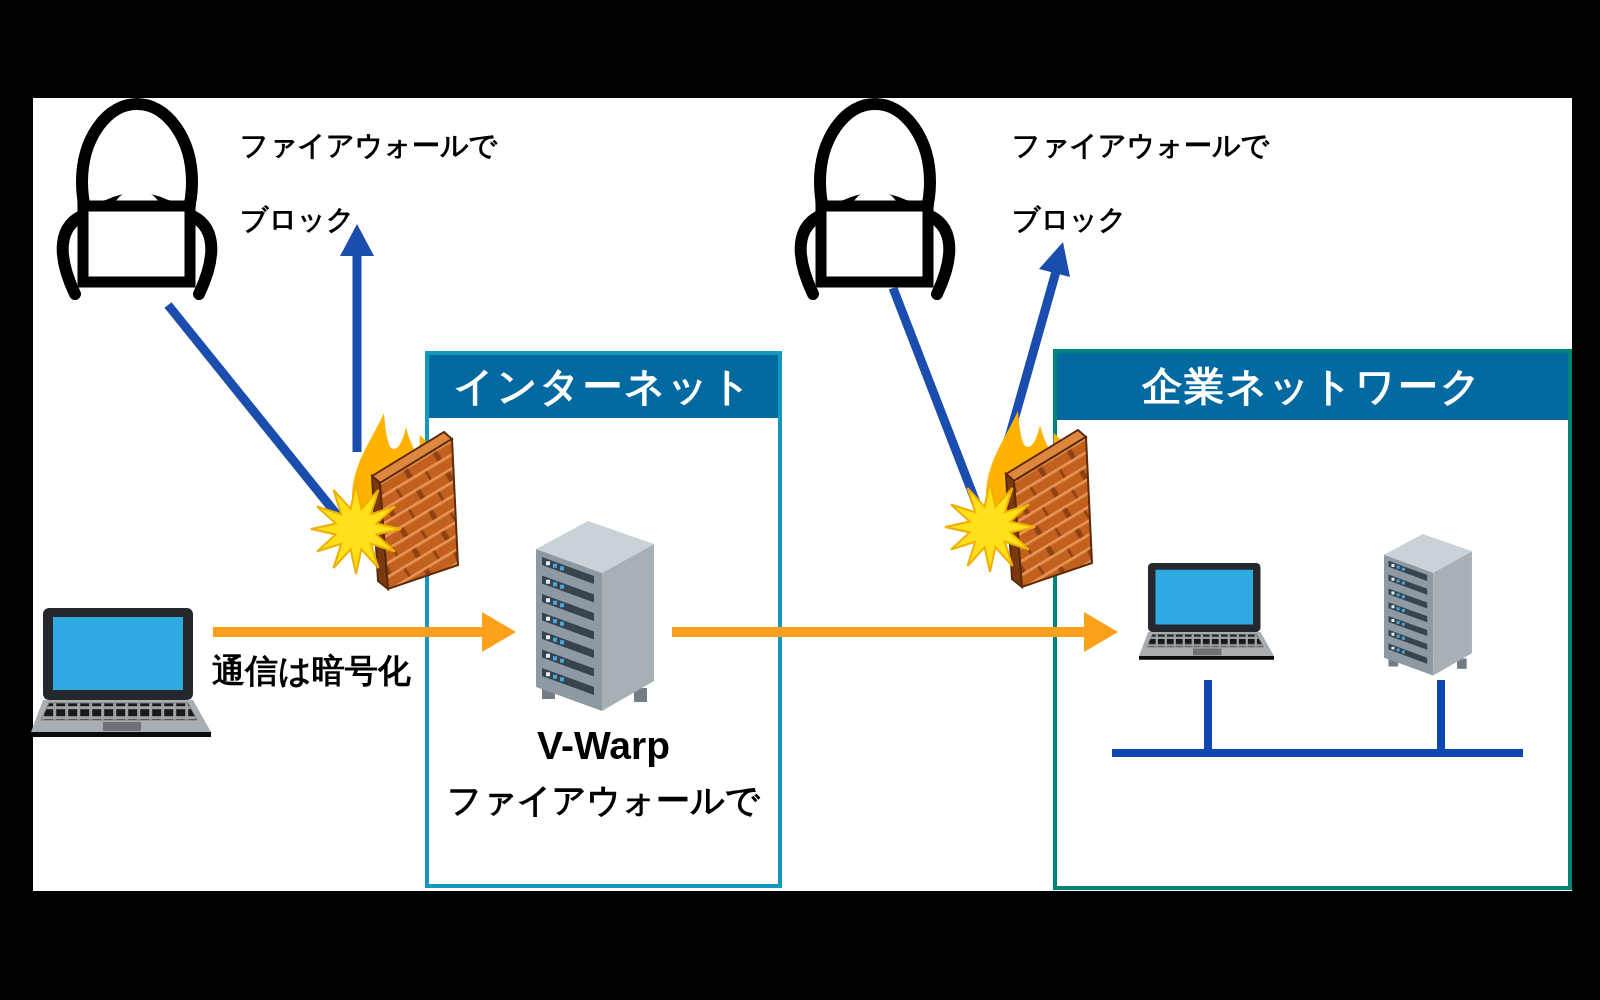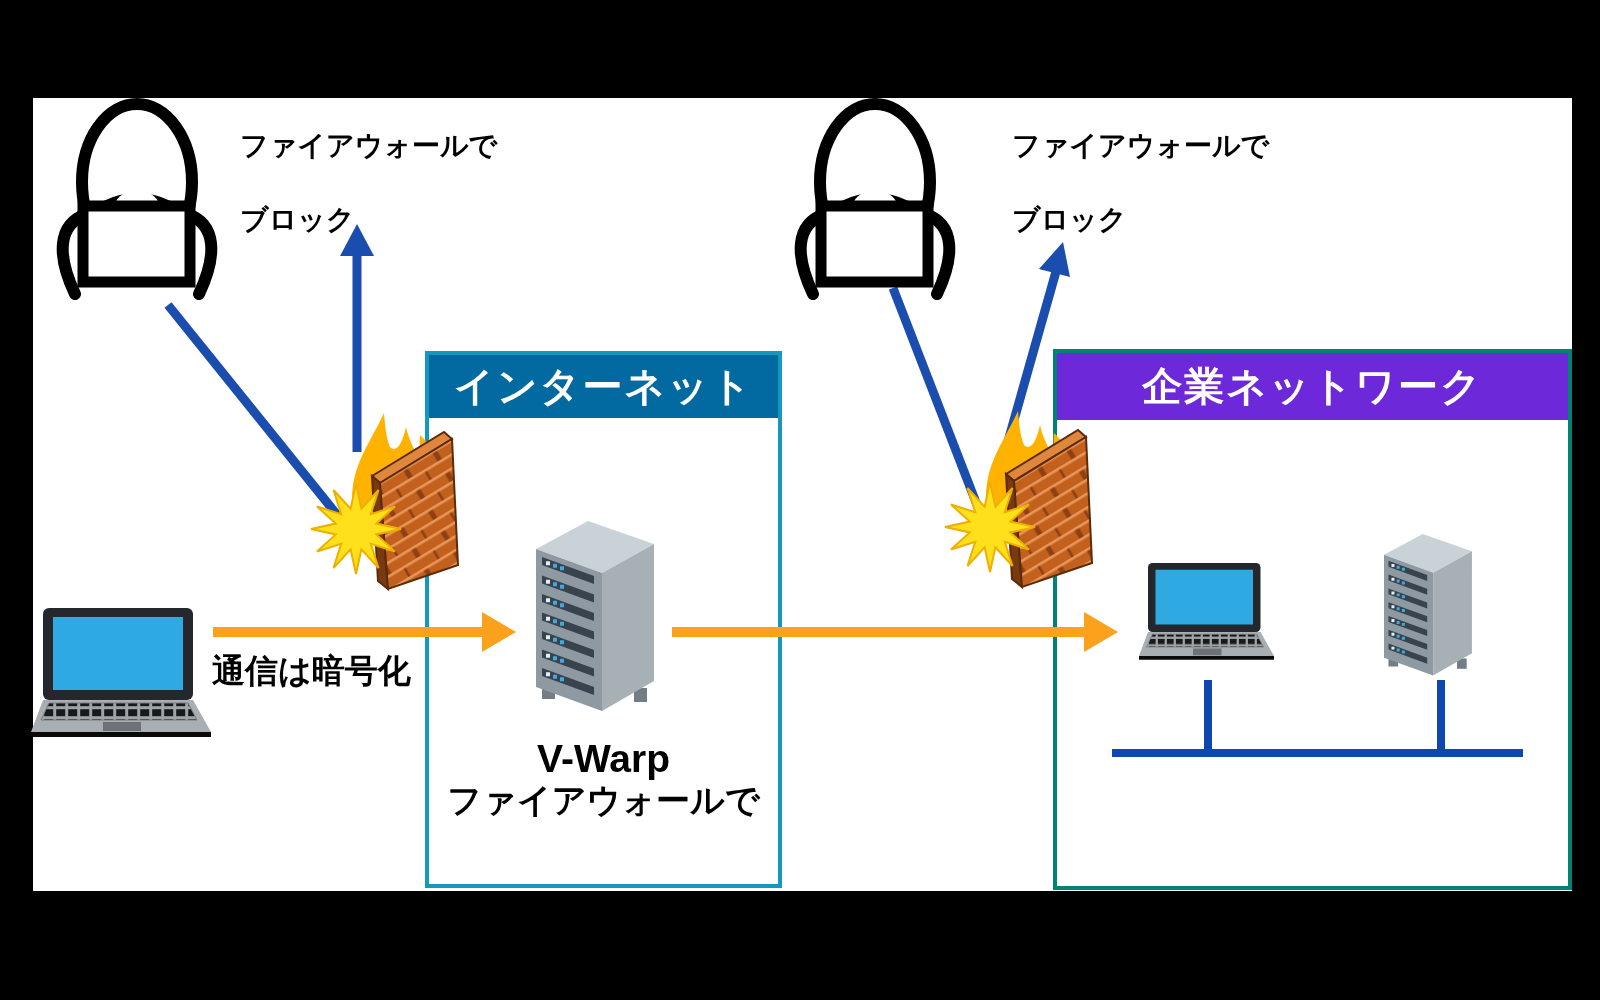--- a/index.html
+++ b/index.html
@@ -5,27 +5,27 @@
   html,body{margin:0;padding:0;background:#000;}
   .stage{position:relative;width:1600px;height:1000px;background:#000;overflow:hidden;
          font-family:"Liberation Sans","DejaVu Sans",sans-serif;}
   .panel{position:absolute;left:33px;top:98px;width:1539px;height:793px;background:#ffffff;z-index:1;}
   .zone{position:absolute;box-sizing:border-box;z-index:2;}
   .zone-internet{left:425px;top:351px;width:357px;height:537px;border:4px solid #1598BE;}
   .zone-corporate{left:1053px;top:349px;width:519px;height:541px;border:4px solid #008374;}
   .zone-header{display:flex;align-items:center;justify-content:center;color:#ffffff;
                font-weight:900;font-size:40px;letter-spacing:2px;}
   .zone-internet .zone-header{height:63px;background:#0369a1;}
-  .zone-corporate .zone-header{height:67px;background:#6d28d9;}
+  .zone-corporate .zone-header{height:67px;background:#0369a1;}
   .overlay{position:absolute;left:0;top:0;width:1600px;height:1000px;z-index:3;}
   .cap{position:absolute;color:#000;font-weight:900;z-index:4;white-space:nowrap;}
   .cap-big{font-size:28px;margin-top:23px;}
   .cap-mid{font-size:33px;}
   .cap-center{text-align:center;left:425px;width:357px;}
-  .cap-v1{top:724px;font-size:39px;margin-top:13px;}
+  .cap-v1{top:724px;font-size:39px;}
   .cap-v2{top:778px;font-size:34px;}
 </style>
 </head>
 <body>
 
 <div class="stage">
   <div class="panel"></div>
 
   <div class="zone zone-internet">
     <div class="zone-header">インターネット</div>

